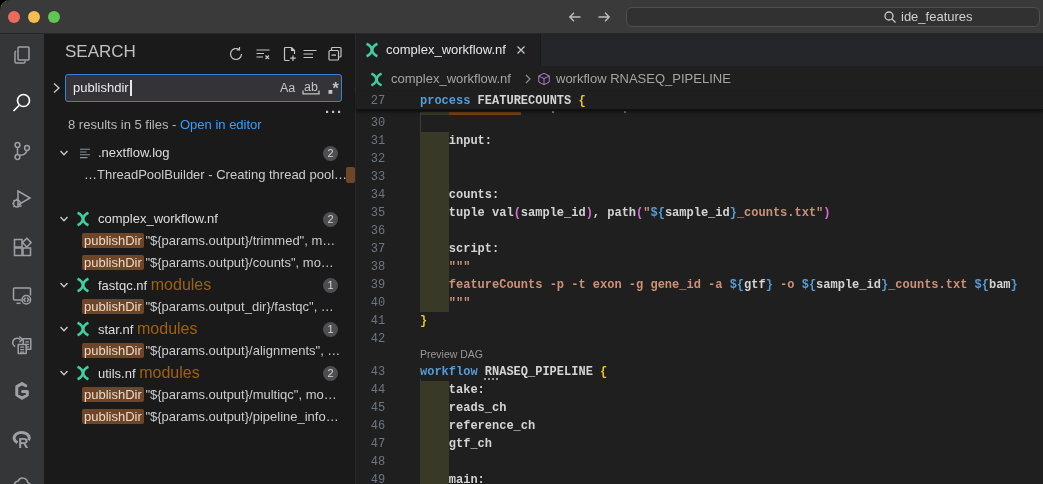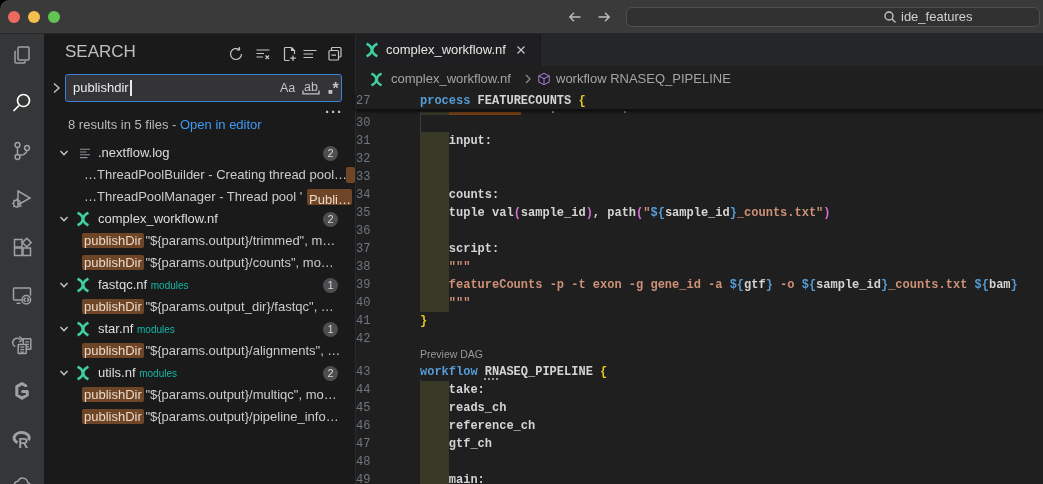--- a/index.html
+++ b/index.html
@@ -24,35 +24,35 @@
 .toggle{position:absolute;top:0;height:38px;line-height:26px;font-size:12px;color:#c5c5c5}
 #repl{position:absolute;left:6px;top:46px;width:12px;height:16px}
 #dots3{position:absolute;left:281px;top:69px;font-size:15px;letter-spacing:1px;color:#c6c6c6;font-weight:bold}
 #summary{position:absolute;left:24px;top:80px;width:288px;height:22px;line-height:22px;font-size:13px;color:#b8b8b8;white-space:pre}
 #summary a{color:#3f9bf4;text-decoration:none}
 
 .trow{position:absolute;left:0;width:312px;height:22px;line-height:22px;font-size:13px;color:#cccccc;white-space:pre;overflow:hidden}
 .chev{position:absolute;left:15px;top:6px;width:10px;height:10px}
 .ficon{position:absolute;left:33px;top:3px;width:16px;height:16px}
 .fname{position:absolute;left:54px;top:0;color:#dedede}
-.fdesc{color:#14b8a6;font-size:10px}
+.fdesc{color:#a16207;font-size:16px}
 .badge{position:absolute;left:279px;top:3.5px;min-width:6px;height:15.5px;border-radius:8px;background:#4e4e51;color:#d4d4d4;font-size:11px;line-height:15.5px;text-align:center;padding:0 4.5px}
 .mtxt{position:absolute;left:40px;top:0}
 .hl{background:#6e4526;border-radius:2px;padding:0 2px;margin:0 -2px;color:#ead9c9}
 .hlbox{position:absolute;top:3px;height:16px;background:#6e4526;border-radius:2px;color:#ead9c9}
 
 #editor{position:absolute;left:356px;top:34px;width:687px;height:450px;background:#1f1f1f}
 #tabbar{position:absolute;left:0;top:0;width:687px;height:32px;background:#25262a}
 #tab{position:absolute;left:0;top:0;width:185px;height:32px;background:#1f1f21;border-right:1px solid #191919}
 #tabname{position:absolute;left:30px;top:0;height:32px;line-height:31px;font-size:13px;color:#e6e6e6}
 #tabclose{position:absolute;left:158px;top:9px;width:14px;height:14px}
 #crumbs{position:absolute;left:0;top:32px;width:687px;height:26px;background:#1f1f1f;font-size:13px;color:#a5a5a5;line-height:26px}
 
 .cl{position:absolute;left:0;width:687px;height:18px;font-family:"Liberation Mono",monospace;font-size:12px;line-height:18px;color:#d4d4d4;white-space:pre;font-weight:bold}
-.ln{position:absolute;left:0;top:0;width:44px;text-align:left;color:#6e7681;font-weight:normal}
+.ln{position:absolute;left:0;top:0;width:44px;text-align:center;color:#6e7681;font-weight:normal}
 .ct{position:absolute;left:64px;top:0}
 .ind{position:absolute;left:64px;top:0;width:29px;height:18px;background:#383a27}
 .kb{color:#569cd6}
 .st{color:#ce9178}
 .pp{color:#d670d6}
 .bg{color:#e8c822}
 #sticky{position:absolute;left:0;top:58px;width:687px;height:18px;background:#1f1f1f;border-bottom:1px solid #101010;box-shadow:0 2px 3px rgba(0,0,0,.55)}
 #guide1{position:absolute;left:64px;top:78px;width:1px;height:198px;background:#3c3c3c}
 #guide2{position:absolute;left:64px;top:345px;width:1px;height:105px;background:#3c3c3c}
 #lens{position:absolute;left:64px;top:312.5px;width:200px;height:15px;font-size:10.5px;color:#999999;line-height:15px}
@@ -217,21 +217,20 @@
         </svg>
       <svg class="ficon" viewBox="0 0 16 16">
           <g stroke="#8a9199" stroke-width="1.1" fill="none">
             <path d="M3 4.2 H13 M3 7 H9.5 M3 9.8 H13 M3 12.6 H10.5"></path>
           </g>
         </svg>
       <span class="fname">.nextflow.log</span>
       <span class="badge">2</span>
     </div>
     <div class="trow" style="top:130px"><span class="mtxt">…ThreadPoolBuilder - Creating thread pool…</span><span class="hlbox" style="left:302px;width:9px"></span></div>
-    <div class="trow" style="top:152px"><span class="mtxt">…ThreadPoolManager - Thread pool '</span><span class="hlbox" style="left:263px;width:45px;padding-left:2px">Publi…</span></div>
     <div class="trow" style="top:174px">
       <svg class="chev" viewBox="0 0 10 10">
           <path d="M1.5 3 L5 6.8 L8.5 3" stroke="#cccccc" stroke-width="1.3" fill="none"></path>
         </svg>
       <svg class="ficon" viewBox="0 0 20 20" style="left:31px">
           <g stroke="#41ce9f" stroke-width="3.2" fill="none">
             <path d="M3.2 2.2 C7.8 4.2 9.6 6.6 9.6 10 C9.6 13.4 7.8 15.8 3.2 17.8"></path>
             <path d="M16.8 2.2 C12.2 4.2 10.4 6.6 10.4 10 C10.4 13.4 12.2 15.8 16.8 17.8"></path>
           </g>
         </svg>

